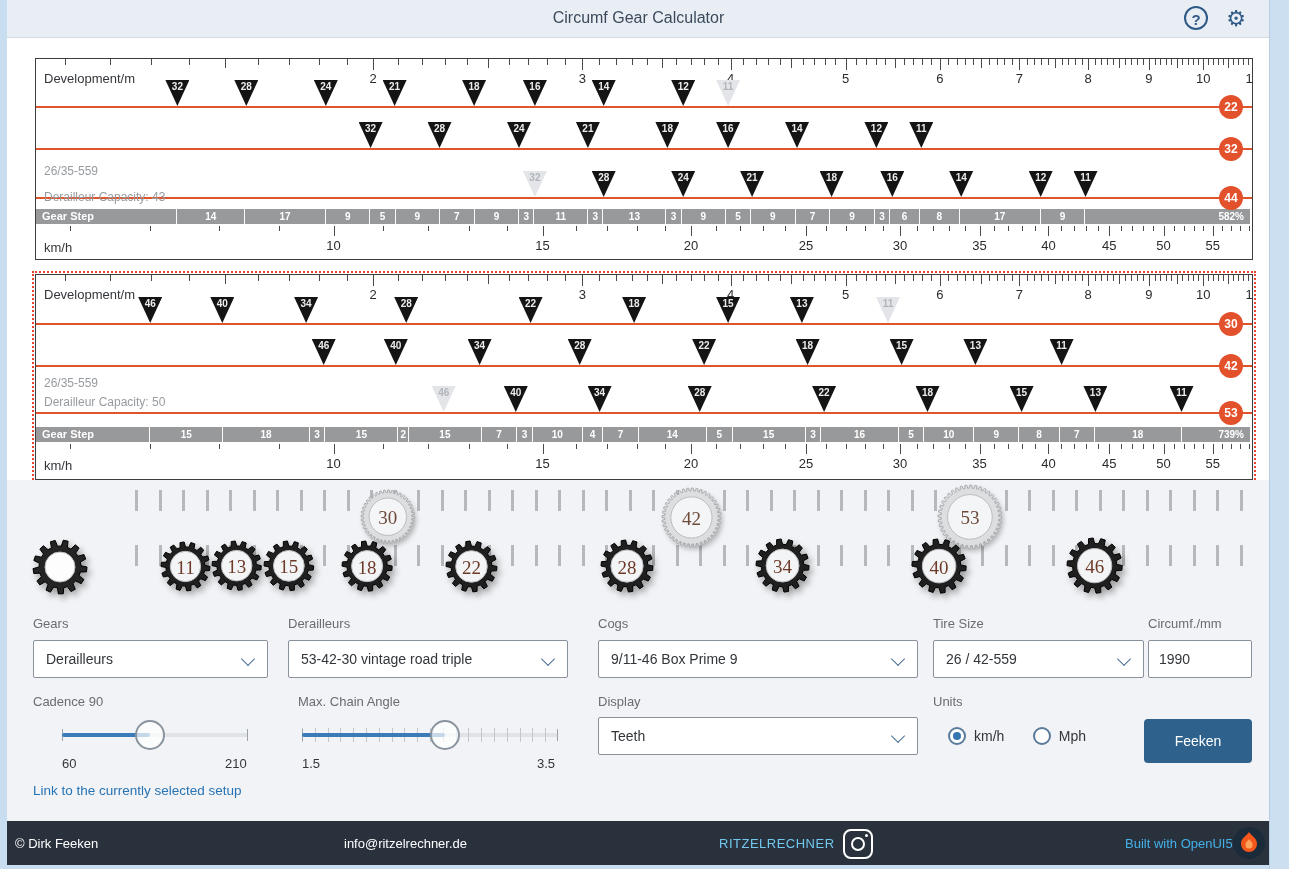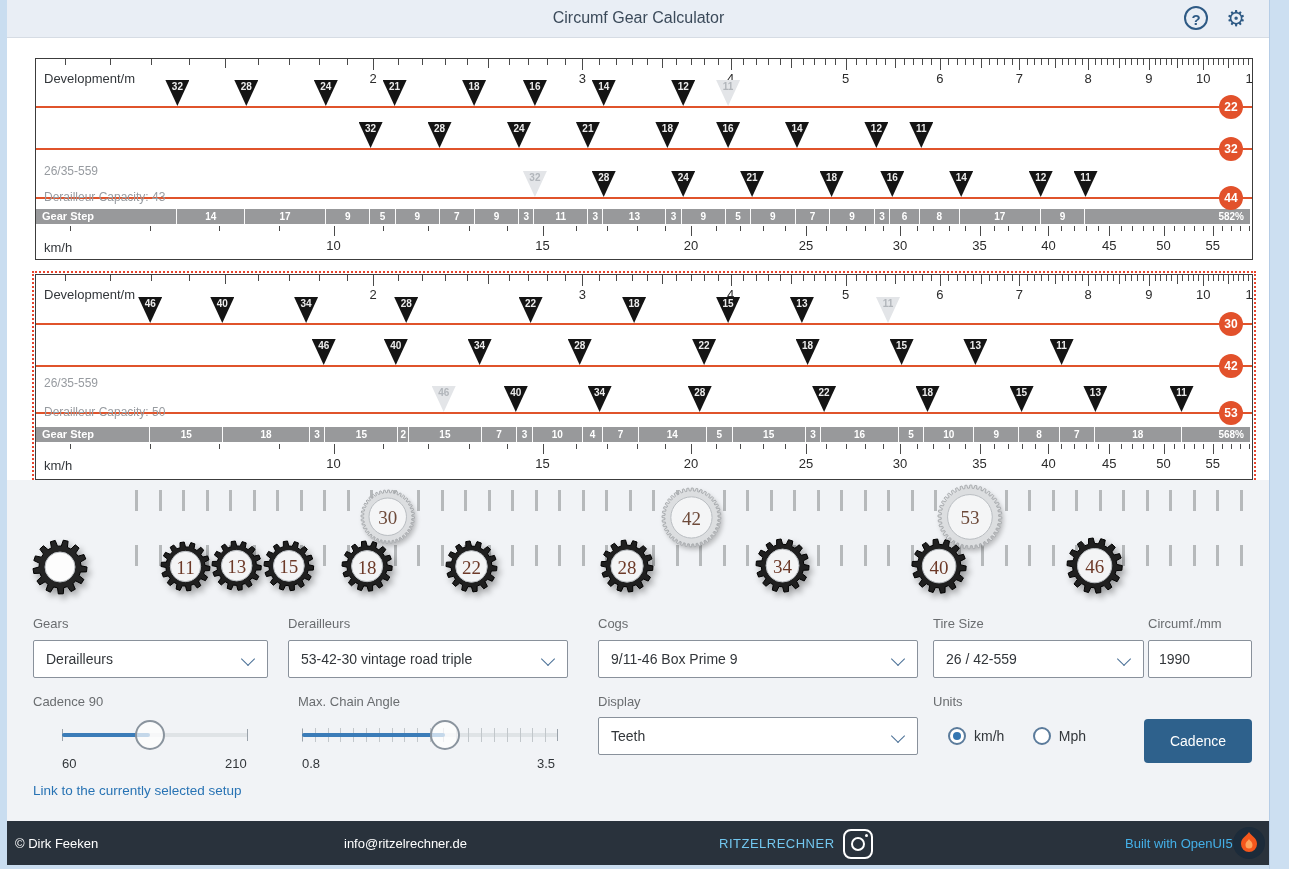--- a/index.html
+++ b/index.html
@@ -590,21 +590,21 @@
             <div class="gcell" style="width:25.5px">5</div>
             <div class="gcell" style="width:73.1px">15</div>
             <div class="gcell" style="width:15.5px">3</div>
             <div class="gcell" style="width:77.6px">16</div>
             <div class="gcell" style="width:25.5px">5</div>
             <div class="gcell" style="width:49.9px">10</div>
             <div class="gcell" style="width:45.1px">9</div>
             <div class="gcell" style="width:40.3px">8</div>
             <div class="gcell" style="width:35.4px">7</div>
             <div class="gcell" style="width:86.6px">18</div>
-            <div class="gcell gtotal">568%</div>
+            <div class="gcell gtotal">739%</div>
           </div>
           <div class="vt" style="left:34.1px;top:169px;height:5px"></div>
           <div class="vt" style="left:113.6px;top:169px;height:5px"></div>
           <div class="vt" style="left:182.5px;top:169px;height:5px"></div>
           <div class="vt" style="left:243.2px;top:169px;height:5px"></div>
           <div class="vt" style="left:297.5px;top:169px;height:10px"></div>
           <div class="spdnum" style="left:282.5px;top:181px">10</div>
           <div class="vt" style="left:346.7px;top:169px;height:5px"></div>
           <div class="vt" style="left:391.6px;top:169px;height:5px"></div>
           <div class="vt" style="left:432.8px;top:169px;height:5px"></div>
@@ -659,21 +659,21 @@
           <div class="vt" style="left:1167.2px;top:169px;height:5px"></div>
           <div class="vt" style="left:1176.7px;top:169px;height:10px"></div>
           <div class="spdnum" style="left:1161.7px;top:181px">55</div>
           <div class="vt" style="left:1186.0px;top:169px;height:5px"></div>
           <div class="vt" style="left:1195.1px;top:169px;height:5px"></div>
           <div class="vt" style="left:1204.0px;top:169px;height:5px"></div>
           <div class="vt" style="left:1212.9px;top:169px;height:5px"></div>
         </div>
       <span class="devlabel">Development/m</span>
       <span class="tire" style="top:101px">26/35-559</span>
-      <span class="cap" style="top:130px">Derailleur Capacity: 50</span>
+      <span class="cap" style="top:120px">Derailleur Capacity: 50</span>
       <span class="spdlabel" style="top:183px">km/h</span>
     </div>
 
     <div class="cassette-bg"></div>
     <div class="lower"></div>
     <div class="cassette" id="cassette">
         <div class="ctick" style="left:128px;top:5px"></div>
         <div class="ctick" style="left:128px;top:60px"></div>
         <div class="ctick" style="left:151.5px;top:5px"></div>
         <div class="ctick" style="left:151.5px;top:60px"></div>
@@ -869,36 +869,36 @@
     <span class="sminmax" style="left:218px;top:756px">210</span>
 
     <span class="flabel" style="left:291px;top:694px">Max. Chain Angle</span>
     <div class="strack" style="left:295px;top:733px;width:256px">
       <div class="aticks" style="left:0;width:256px"></div>
       <div class="send" style="left:0"></div>
         <div class="send" style="right:0"></div>
       <div class="sfill" style="left:0;width:143px"></div>
       <div class="shandle" style="left:128px"></div>
     </div>
-    <span class="sminmax" style="left:295px;top:756px">0.8</span>
+    <span class="sminmax" style="left:295px;top:756px">1.5</span>
     <span class="sminmax" style="left:530px;top:756px">3.5</span>
 
     <span class="flabel" style="left:591px;top:694px">Display</span>
     <div class="selectbox" style="left:591px;top:717px;width:320px">
       <span class="val">Teeth</span>
       <span class="chev"></span>
     </div>
 
     <span class="flabel" style="left:926px;top:694px">Units</span>
     <div style="position:absolute;left:941px;top:726px">
       <span class="radio sel"></span><span class="radio-label">km/h</span>
       <span class="radio" style="margin-left:24px"></span><span class="radio-label">Mph</span>
     </div>
 
-    <button class="btn" style="left:1137px;top:719px;width:108px;height:44px">Cadence</button>
+    <button class="btn" style="left:1137px;top:719px;width:108px;height:44px">Feeken</button>
 
     <span class="setup-link" style="left:26px;top:783px">Link to the currently selected setup</span>
 
     <div class="ftr">
       <span style="left:8px;top:15px">© Dirk Feeken</span>
       <span style="left:337px;top:15px">info@ritzelrechner.de</span>
       <span class="brand" style="left:712px;top:15px">RITZELRECHNER</span>
       <span class="insta" style="left:836px;top:8px"></span>
       <span class="built" style="left:1118px;top:15px">Built with OpenUI5</span>
       <span class="phx" style="left:1225px;top:5px">

